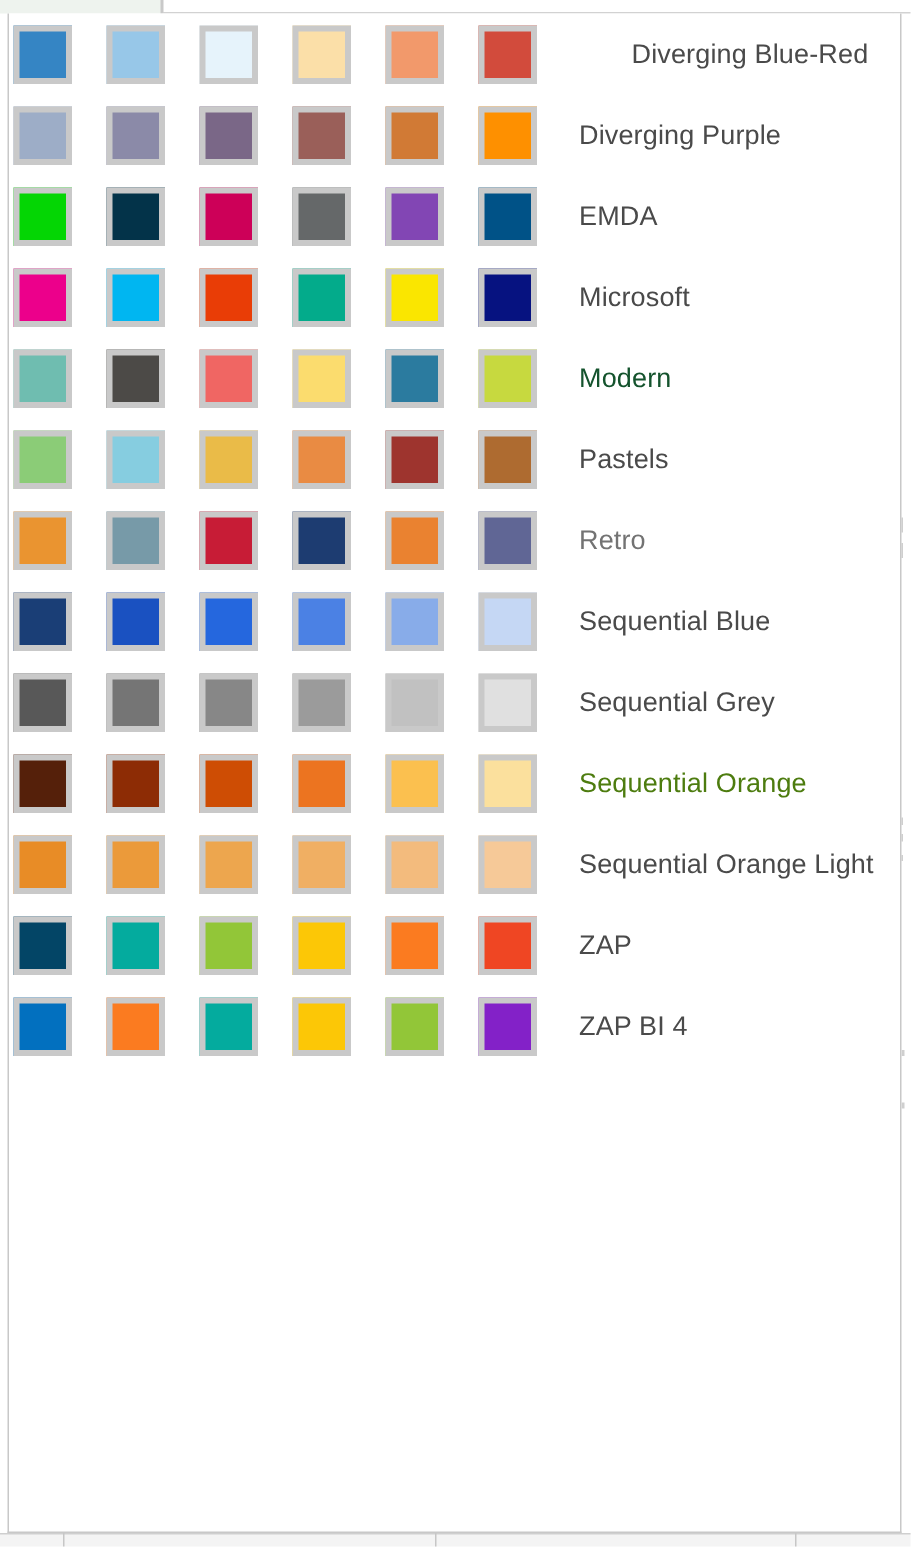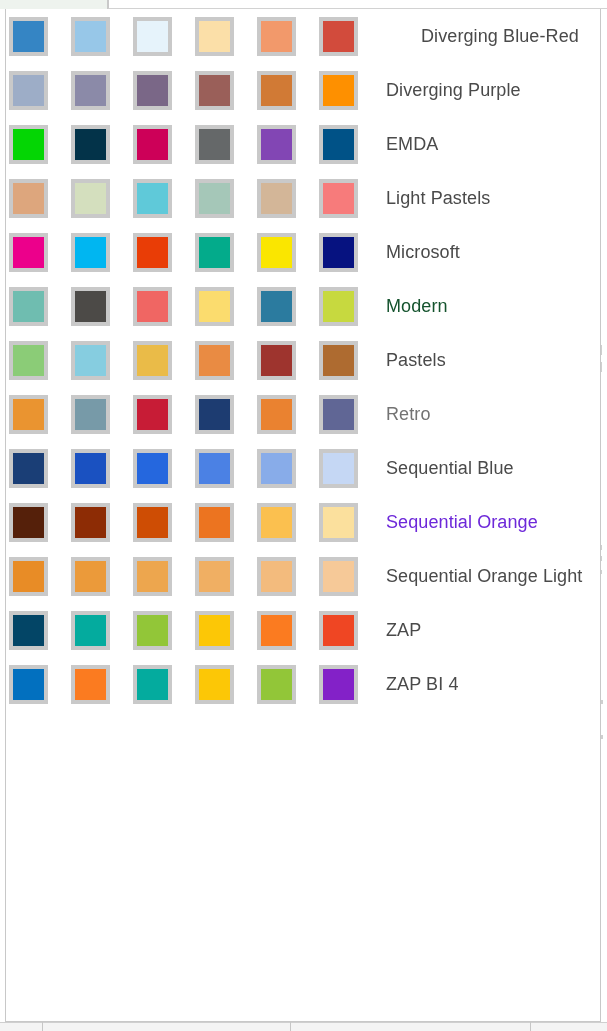--- a/index.html
+++ b/index.html
@@ -175,31 +175,20 @@
           <div class="swatch" style="background: rgb(3, 51, 73); border-color: rgb(201, 201, 201);"></div>
           <div class="swatch" style="background: rgb(205, 0, 88); border-color: rgb(201, 201, 201);"></div>
           <div class="swatch" style="background: rgb(101, 104, 105); border-color: rgb(201, 201, 201);"></div>
           <div class="swatch" style="background: rgb(130, 70, 180); border-color: rgb(201, 201, 201);"></div>
           <div class="swatch" style="background: rgb(0, 82, 135); border-color: rgb(201, 201, 201);"></div>
         </div>
         <div class="palette-label" style="color: rgb(74, 74, 74);">EMDA</div>
       </div>
       <div class="palette-row">
         <div class="swatches">
-          <div class="swatch" style="background: rgb(221, 166, 125); border-color: rgb(201, 201, 201);"></div>
-          <div class="swatch" style="background: rgb(212, 223, 190); border-color: rgb(201, 201, 201);"></div>
-          <div class="swatch" style="background: rgb(95, 201, 217); border-color: rgb(201, 201, 201);"></div>
-          <div class="swatch" style="background: rgb(165, 199, 184); border-color: rgb(201, 201, 201);"></div>
-          <div class="swatch" style="background: rgb(211, 182, 152); border-color: rgb(201, 201, 201);"></div>
-          <div class="swatch" style="background: rgb(247, 123, 123); border-color: rgb(201, 201, 201);"></div>
-        </div>
-        <div class="palette-label" style="color: rgb(74, 74, 74);">Light Pastels</div>
-      </div>
-      <div class="palette-row">
-        <div class="swatches">
           <div class="swatch" style="background: rgb(236, 0, 139); border-color: rgb(201, 201, 201);"></div>
           <div class="swatch" style="background: rgb(0, 182, 241); border-color: rgb(201, 201, 201);"></div>
           <div class="swatch" style="background: rgb(233, 61, 6); border-color: rgb(201, 201, 201);"></div>
           <div class="swatch" style="background: rgb(3, 171, 139); border-color: rgb(201, 201, 201);"></div>
           <div class="swatch" style="background: rgb(250, 230, 0); border-color: rgb(201, 201, 201);"></div>
           <div class="swatch" style="background: rgb(6, 18, 128); border-color: rgb(201, 201, 201);"></div>
         </div>
         <div class="palette-label" style="color: rgb(74, 74, 74);">Microsoft</div>
       </div>
       <div class="palette-row">
@@ -241,28 +230,39 @@
           <div class="swatch" style="background: rgb(26, 81, 193); border-color: rgb(201, 201, 201);"></div>
           <div class="swatch" style="background: rgb(37, 103, 222); border-color: rgb(201, 201, 201);"></div>
           <div class="swatch" style="background: rgb(75, 129, 228); border-color: rgb(201, 201, 201);"></div>
           <div class="swatch" style="background: rgb(136, 172, 233); border-color: rgb(201, 201, 201);"></div>
           <div class="swatch" style="background: rgb(197, 215, 244); border-color: rgb(201, 201, 201);"></div>
         </div>
         <div class="palette-label" style="color: rgb(74, 74, 74);">Sequential Blue</div>
       </div>
       <div class="palette-row">
         <div class="swatches">
+          <div class="swatch" style="background: rgb(88, 88, 88); border-color: rgb(201, 201, 201);"></div>
+          <div class="swatch" style="background: rgb(117, 117, 117); border-color: rgb(201, 201, 201);"></div>
+          <div class="swatch" style="background: rgb(135, 135, 135); border-color: rgb(201, 201, 201);"></div>
+          <div class="swatch" style="background: rgb(155, 155, 155); border-color: rgb(201, 201, 201);"></div>
+          <div class="swatch" style="background: rgb(193, 193, 193); border-color: rgb(201, 201, 201);"></div>
+          <div class="swatch" style="background: rgb(224, 224, 224); border-color: rgb(201, 201, 201);"></div>
+        </div>
+        <div class="palette-label" style="color: rgb(74, 74, 74);">Sequential Grey</div>
+      </div>
+      <div class="palette-row">
+        <div class="swatches">
           <div class="swatch" style="background: rgb(85, 32, 10); border-color: rgb(201, 201, 201);"></div>
           <div class="swatch" style="background: rgb(141, 44, 5); border-color: rgb(201, 201, 201);"></div>
           <div class="swatch" style="background: rgb(206, 77, 4); border-color: rgb(201, 201, 201);"></div>
           <div class="swatch" style="background: rgb(236, 116, 32); border-color: rgb(201, 201, 201);"></div>
           <div class="swatch" style="background: rgb(251, 192, 79); border-color: rgb(201, 201, 201);"></div>
           <div class="swatch" style="background: rgb(251, 224, 157); border-color: rgb(201, 201, 201);"></div>
         </div>
-        <div class="palette-label" style="color: #6d28d9;">Sequential Orange</div>
+        <div class="palette-label" style="color: #4d7c0f;">Sequential Orange</div>
       </div>
       <div class="palette-row">
         <div class="swatches">
           <div class="swatch" style="background: rgb(232, 140, 38); border-color: rgb(201, 201, 201);"></div>
           <div class="swatch" style="background: rgb(235, 154, 58); border-color: rgb(201, 201, 201);"></div>
           <div class="swatch" style="background: rgb(237, 166, 78); border-color: rgb(201, 201, 201);"></div>
           <div class="swatch" style="background: rgb(240, 175, 99); border-color: rgb(201, 201, 201);"></div>
           <div class="swatch" style="background: rgb(243, 187, 125); border-color: rgb(201, 201, 201);"></div>
           <div class="swatch" style="background: rgb(246, 201, 152); border-color: rgb(201, 201, 201);"></div>
         </div>

